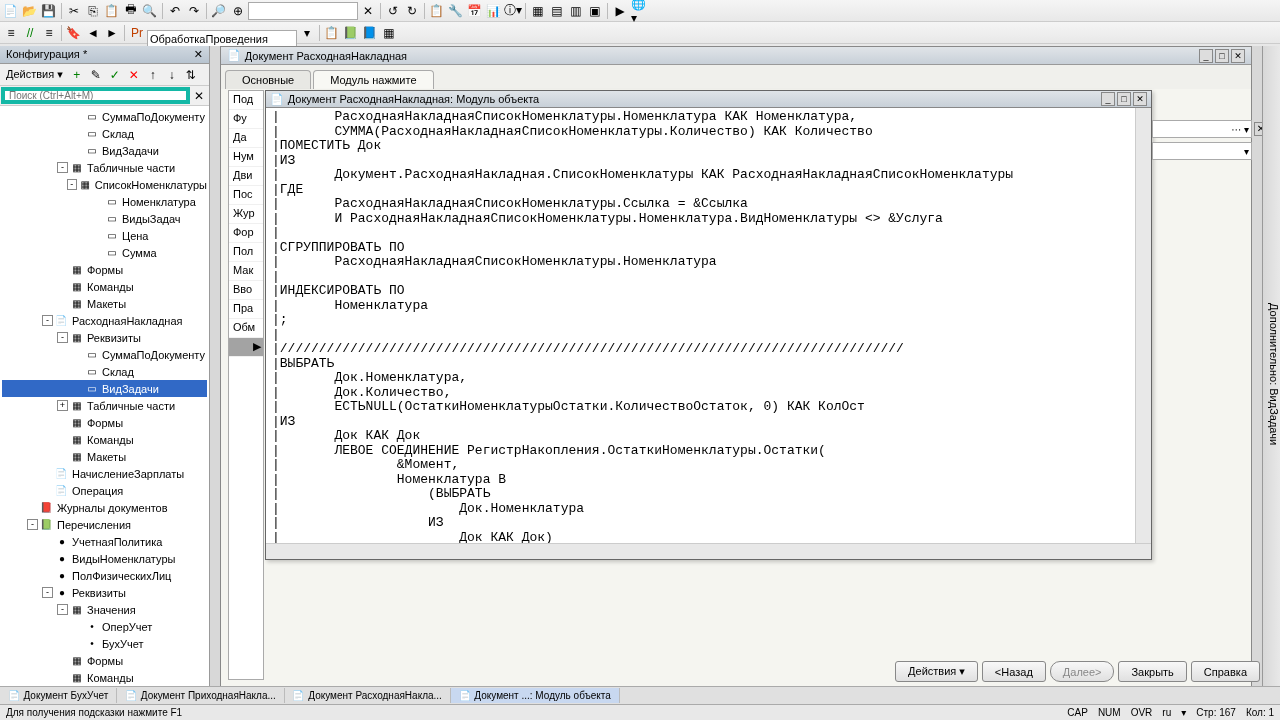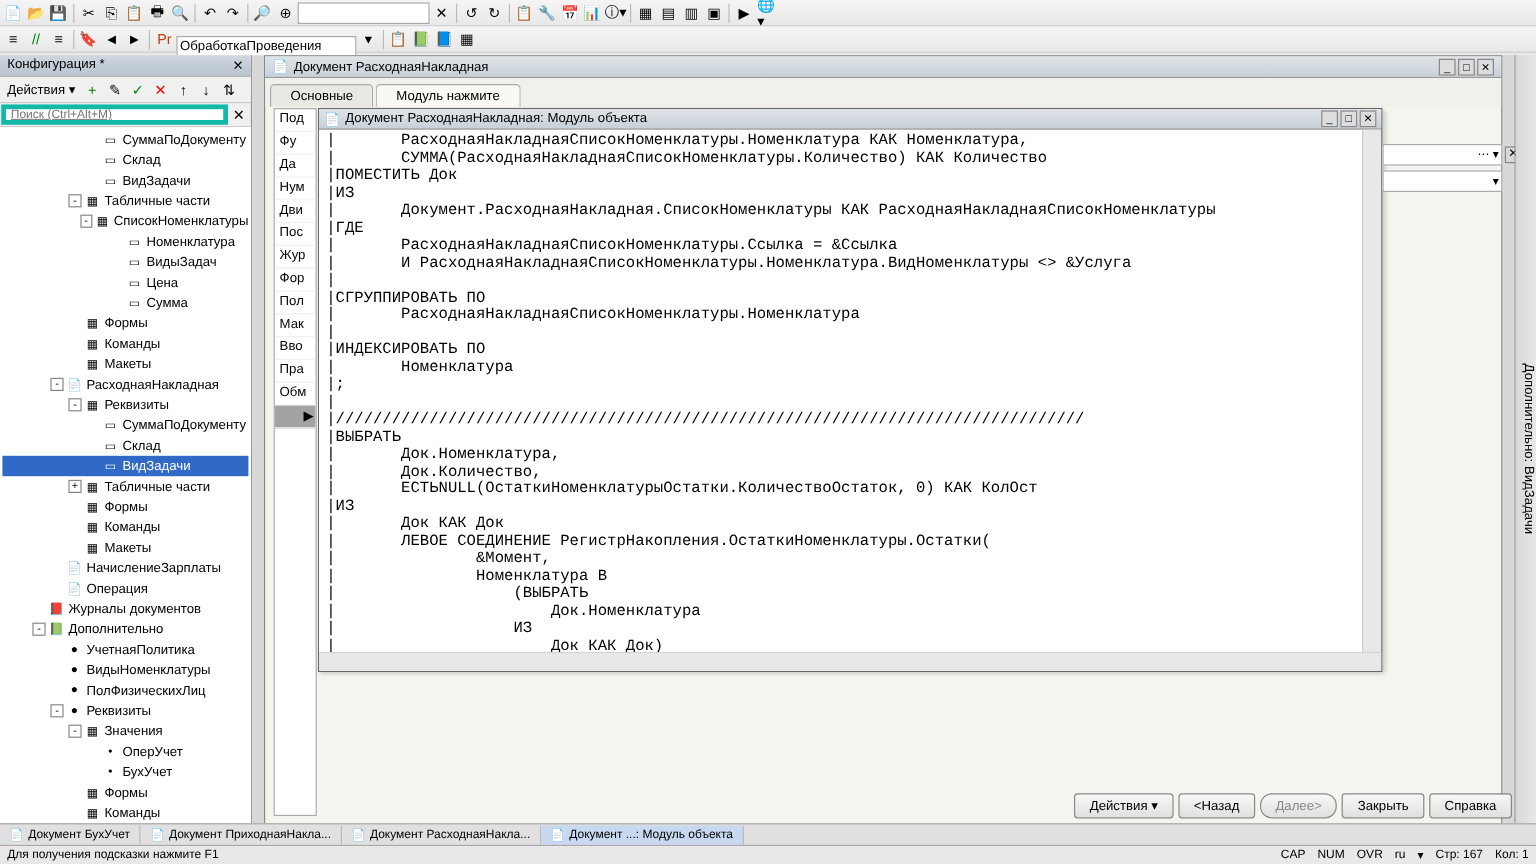--- a/index.html
+++ b/index.html
@@ -290,21 +290,21 @@
       <div class="tree-item">
         <span class="tree-indent" style="width: 25px;"></span>
         <span style="width: 13px; display: inline-block;"></span>
         <span class="tree-icon">📕</span>
         <span class="tree-label">Журналы документов</span>
       </div>
       <div class="tree-item">
         <span class="tree-indent" style="width: 25px;"></span>
         <span class="tree-expand">-</span>
         <span class="tree-icon">📗</span>
-        <span class="tree-label">Дополнительно</span>
+        <span class="tree-label">Перечисления</span>
       </div>
       <div class="tree-item">
         <span class="tree-indent" style="width: 40px;"></span>
         <span style="width: 13px; display: inline-block;"></span>
         <span class="tree-icon">●</span>
         <span class="tree-label">УчетнаяПолитика</span>
       </div>
       <div class="tree-item">
         <span class="tree-indent" style="width: 40px;"></span>
         <span style="width: 13px; display: inline-block;"></span>

